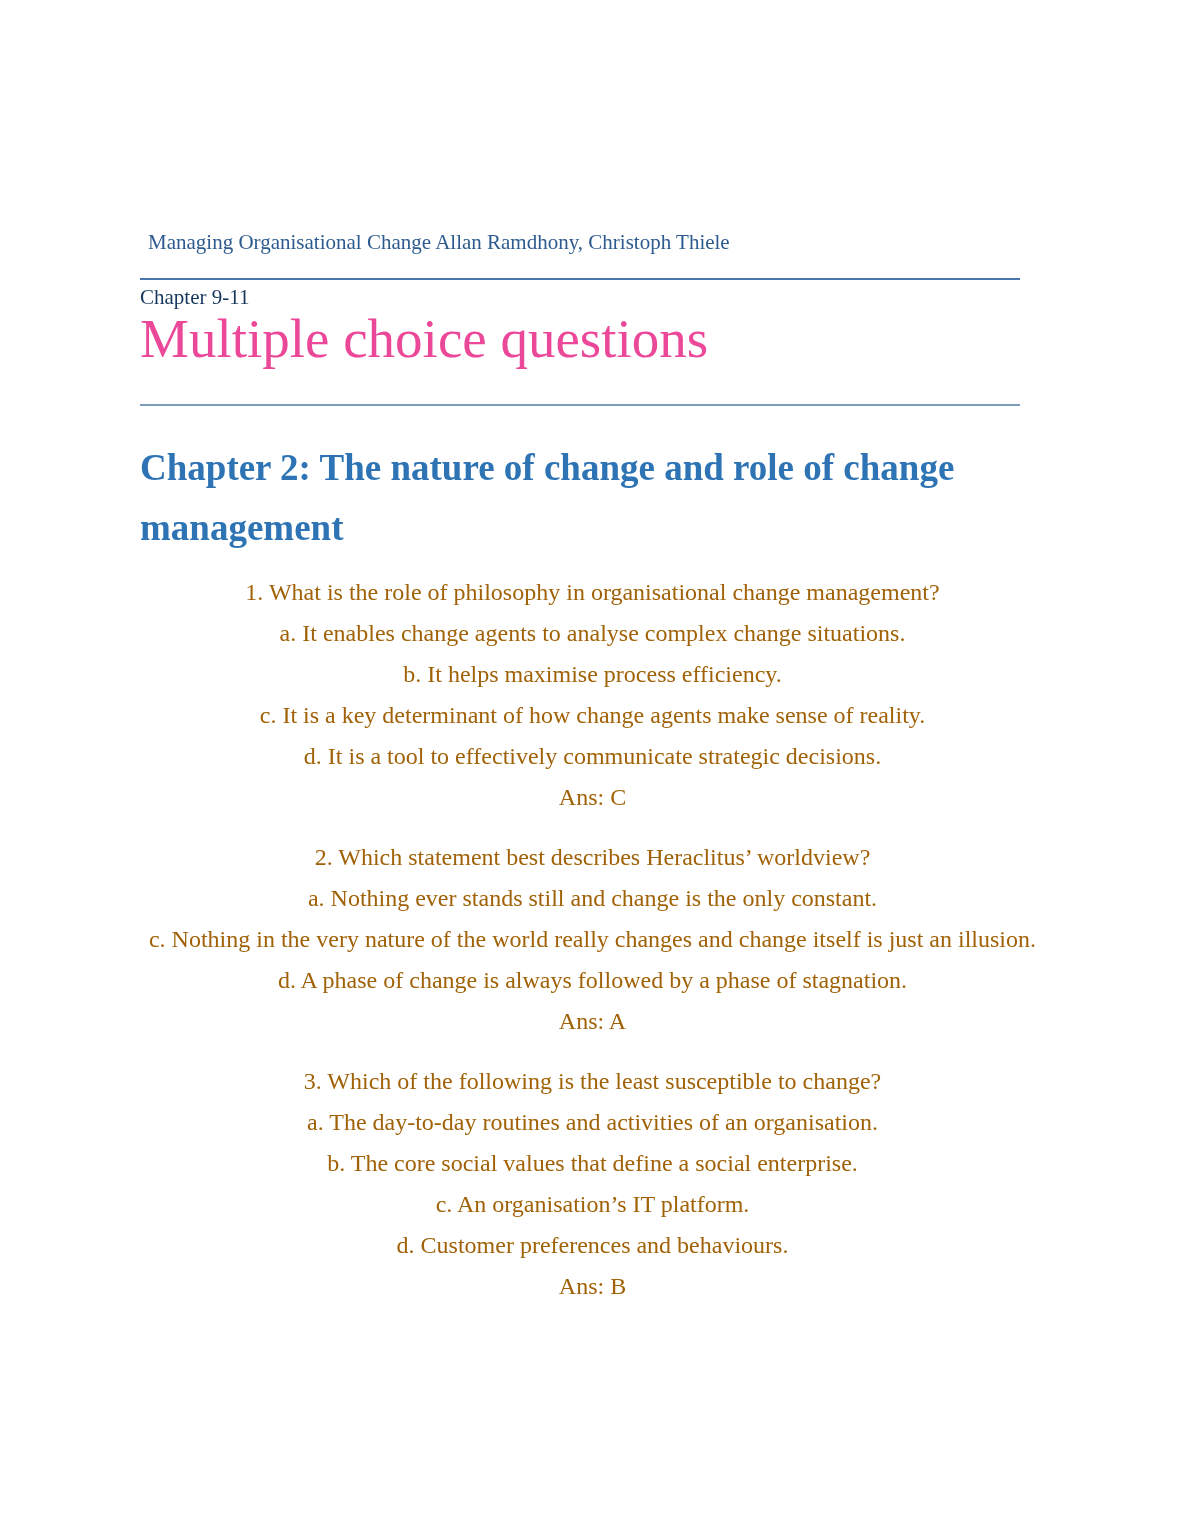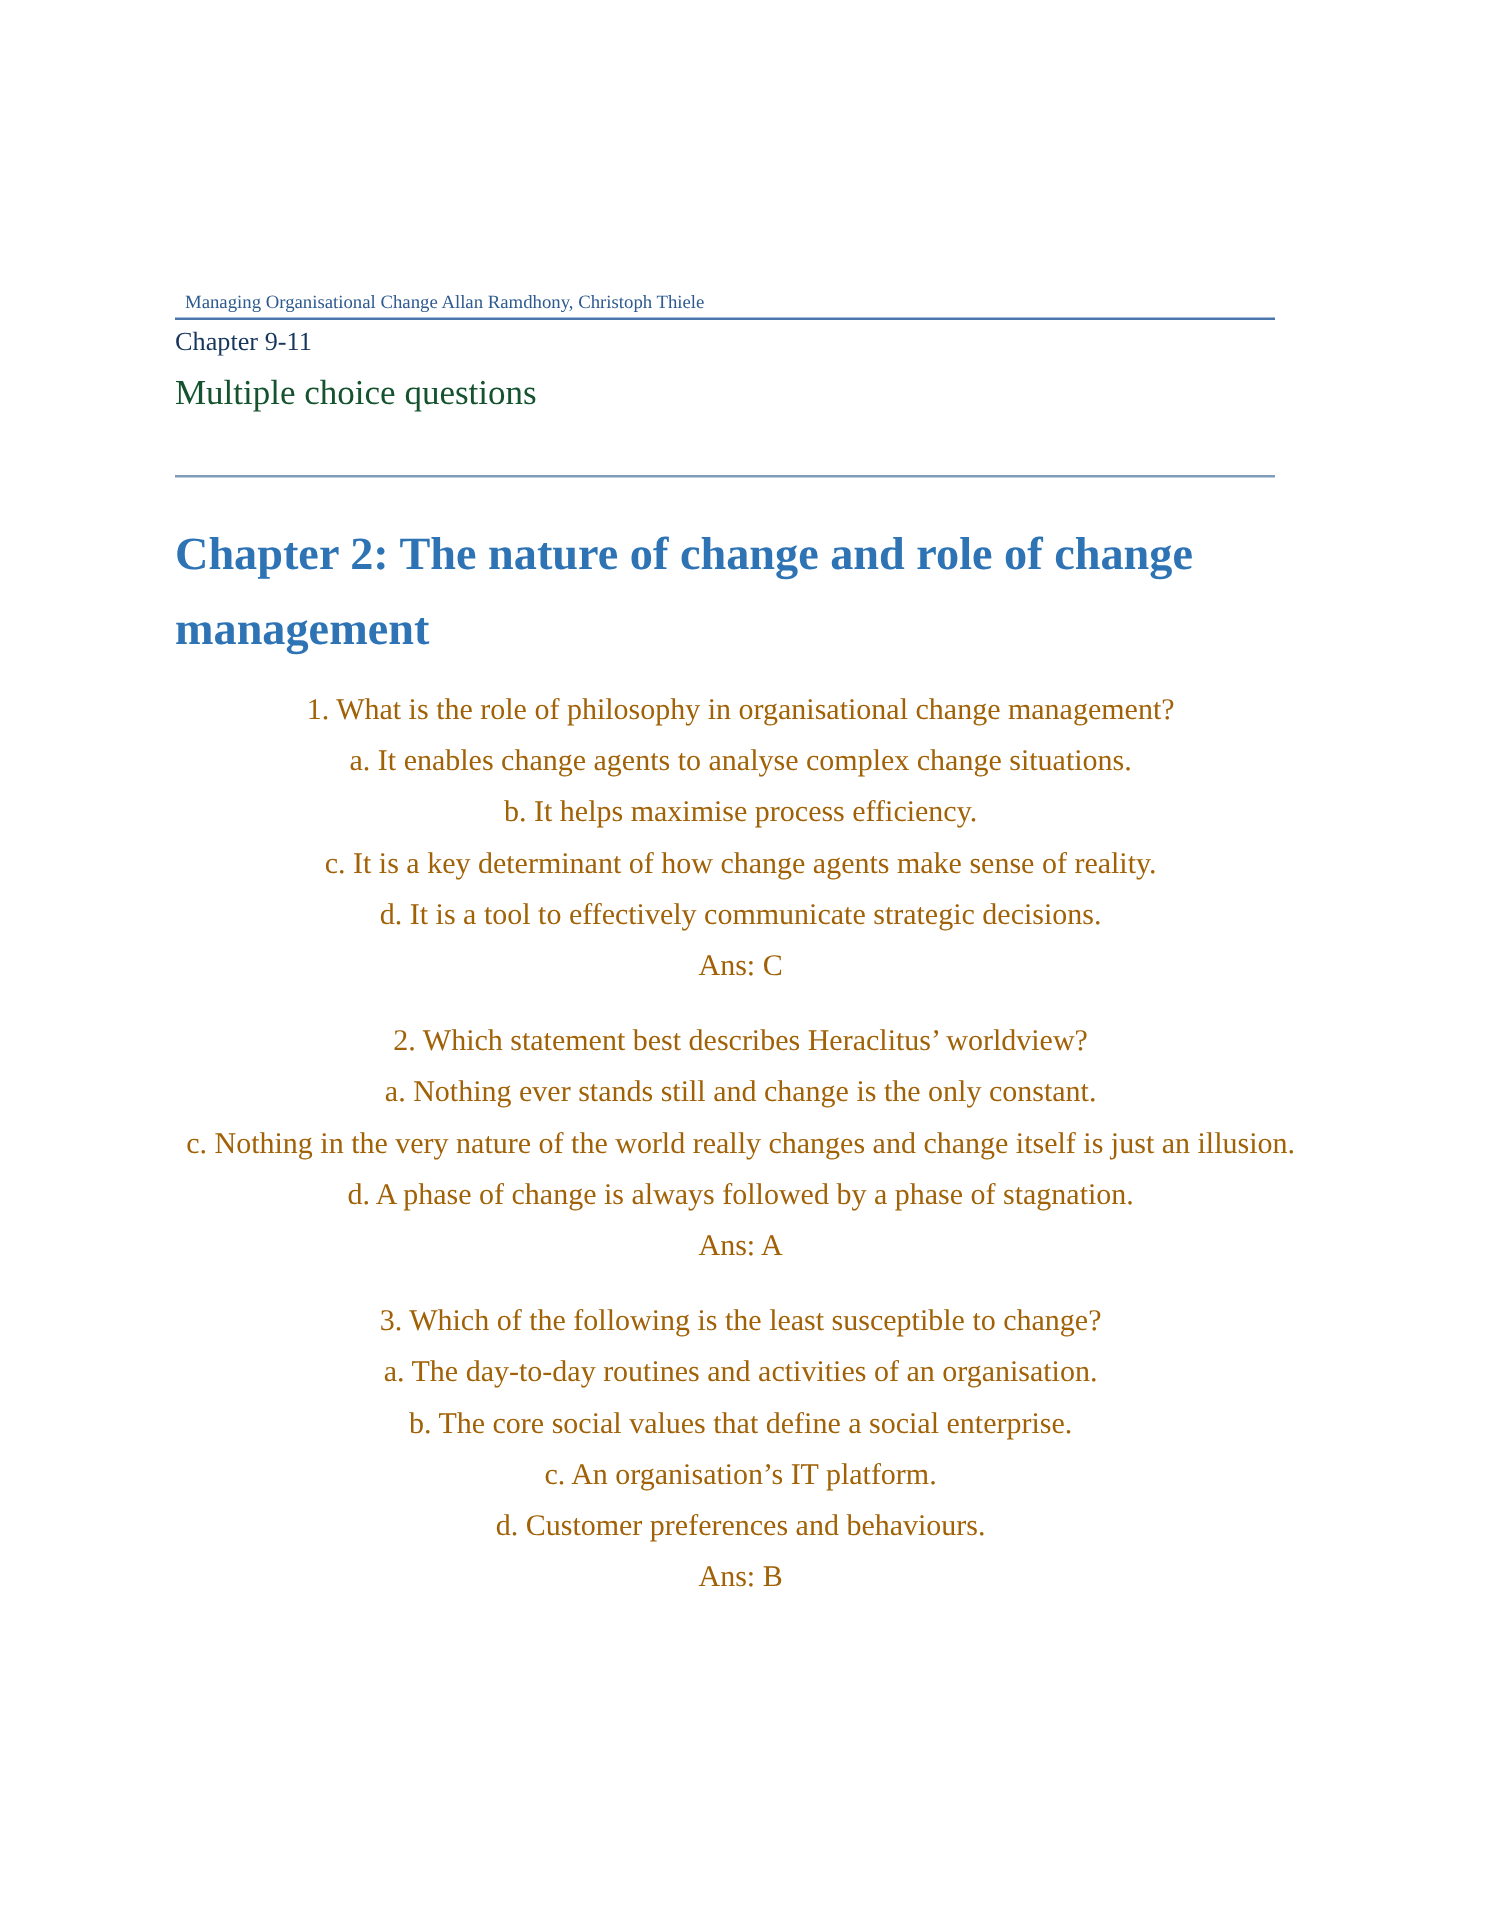--- a/index.html
+++ b/index.html
@@ -25,40 +25,40 @@
     margin: 0;
     font-size: 40px;
     line-height: 44px;
     font-weight: bold;
     letter-spacing: 3px;
     color: #1f3864;
     font-family: "Liberation Serif", serif;
   }
   .subtitle {
     margin-top: 2px;
-    padding: 0 0 0 8px;
-    font-size: 15px;
+    padding: 0 0 24px 8px;
+    font-size: 21px;
     line-height: 24px;
     color: #2e5b8f;
     border-bottom: 2px solid #4a76ad;
     width: 880px;
     box-sizing: border-box;
   }
   .chapter-range {
     margin-top: 5px;
     font-size: 21px;
     line-height: 25px;
     color: #17365d;
   }
   .doc-type {
     margin: 2px 0 16px 0;
-    font-size: 28px;
+    font-size: 55px;
     line-height: 54px;
     font-weight: normal;
-    color: #14532d;
+    color: #ec4899;
   }
   .rule {
     border: none;
     border-top: 2px solid #7f9cba;
     width: 880px;
     margin: 38px 0 0 0;
   }
   .section-heading {
     margin: 32px 0 0 0;
     max-width: 820px;

